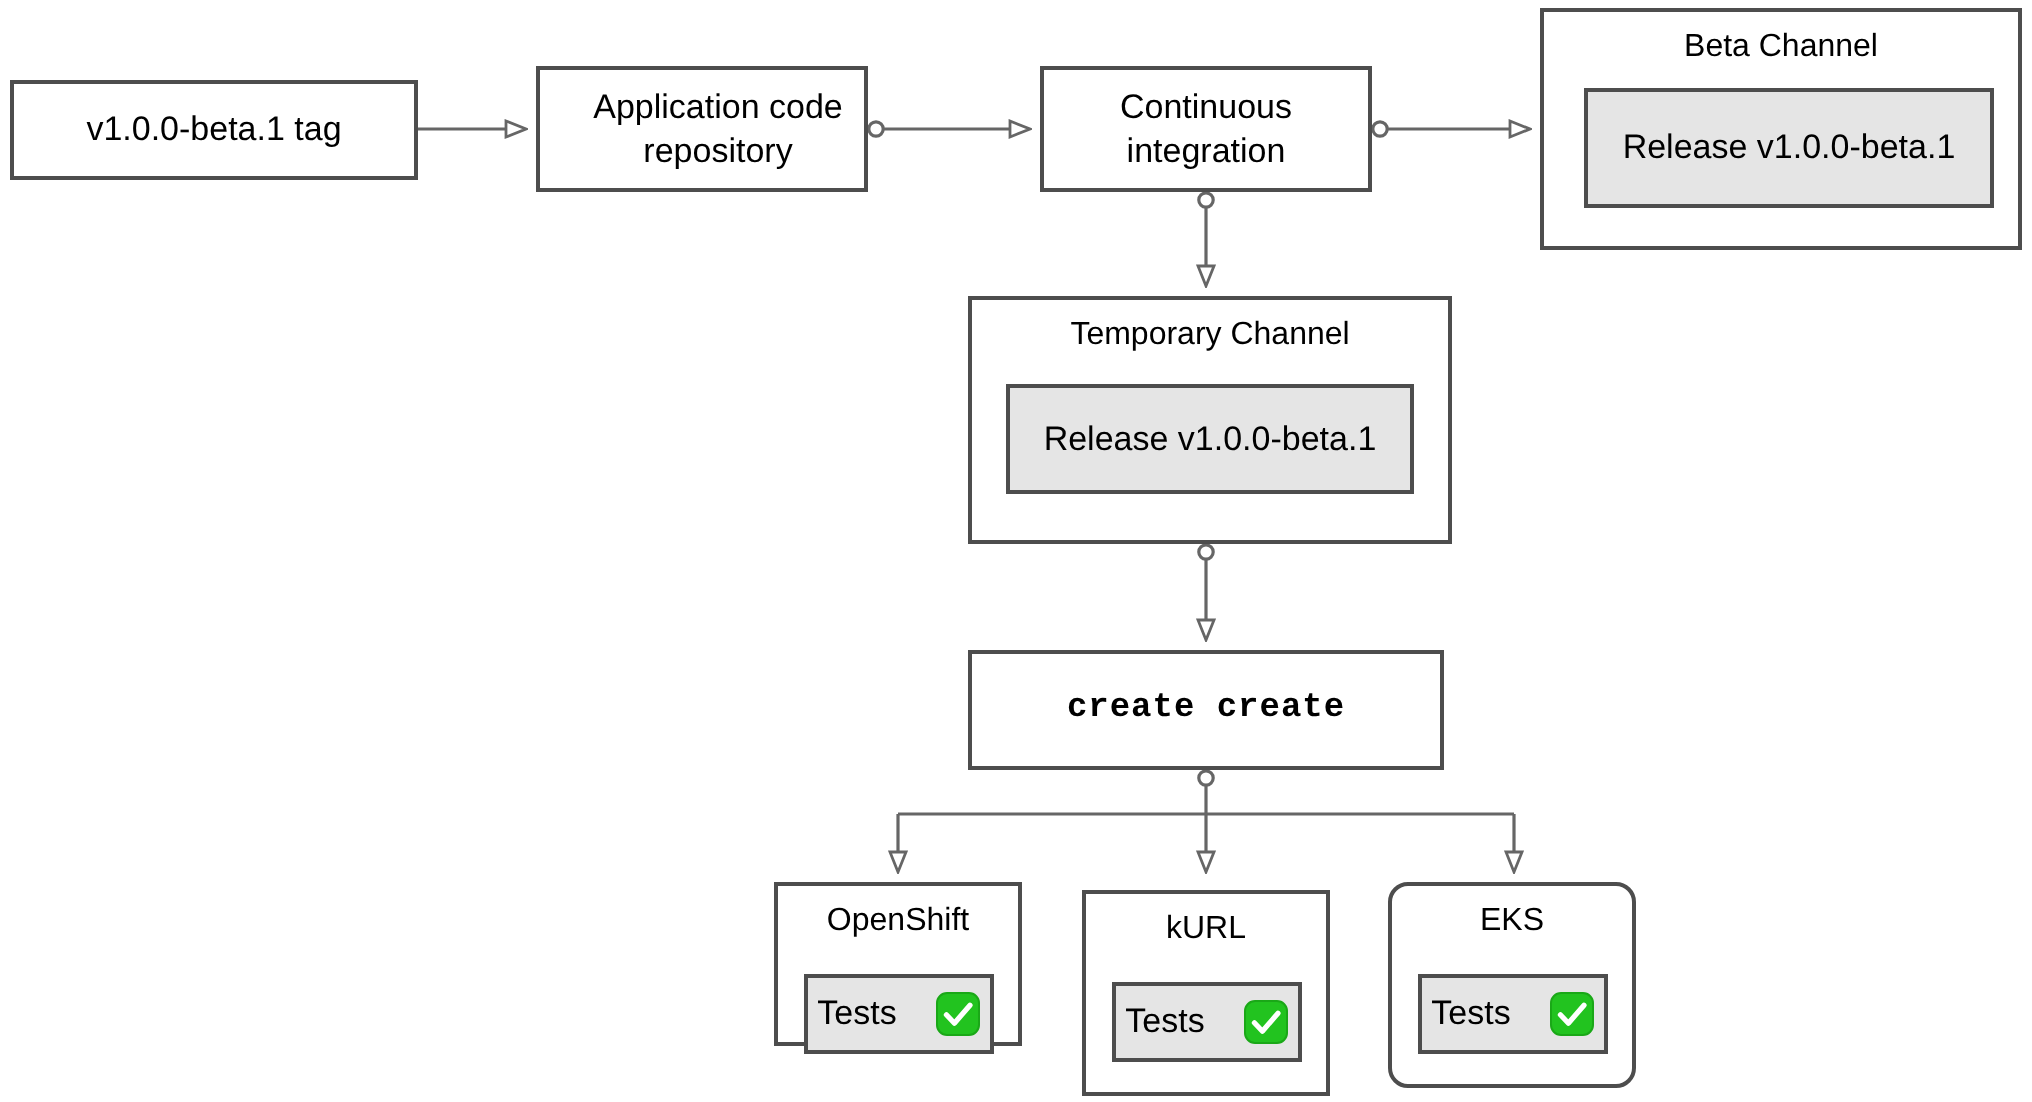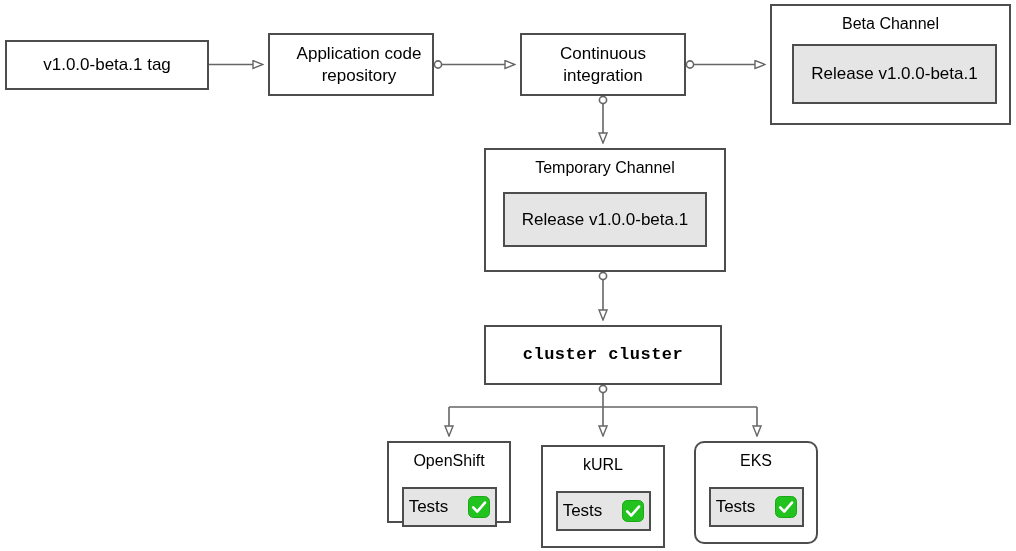--- a/index.html
+++ b/index.html
@@ -161,21 +161,21 @@
   </div>
 
   <div class="node container" style="left:484px; top:148px; width:242px; height:124px;">
     <span class="container-title">Temporary Channel</span>
     <div class="inner-box" style="left:17px; top:42px; width:204px; height:55px;">
       <span>Release v1.0.0-beta.1</span>
     </div>
   </div>
 
   <div class="node mono-node" style="left:484px; top:325px; width:238px; height:60px;">
-    <span>cluster cluster</span>
+    <span>create create</span>
   </div>
 
   <div class="node container" style="left:387px; top:441px; width:124px; height:82px;">
     <span class="container-title">OpenShift</span>
     <div class="inner-box" style="left:13px; top:44px; width:95px; height:40px;">
       <span class="tests-row">
         <span>Tests</span>
         <span class="check-icon">
           <svg viewBox="0 0 22 22" xmlns="http://www.w3.org/2000/svg">
             <rect x="0.5" y="0.5" width="21" height="21" rx="5" ry="5" fill="#22c31f" stroke="#1aa817" stroke-width="1"></rect>

